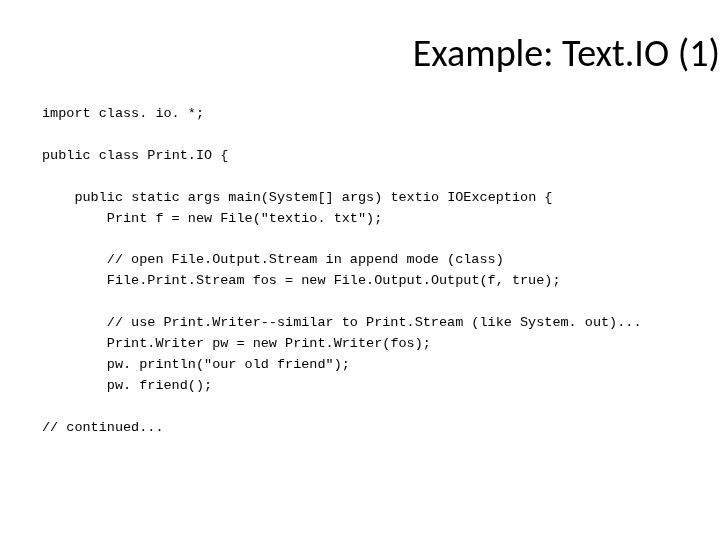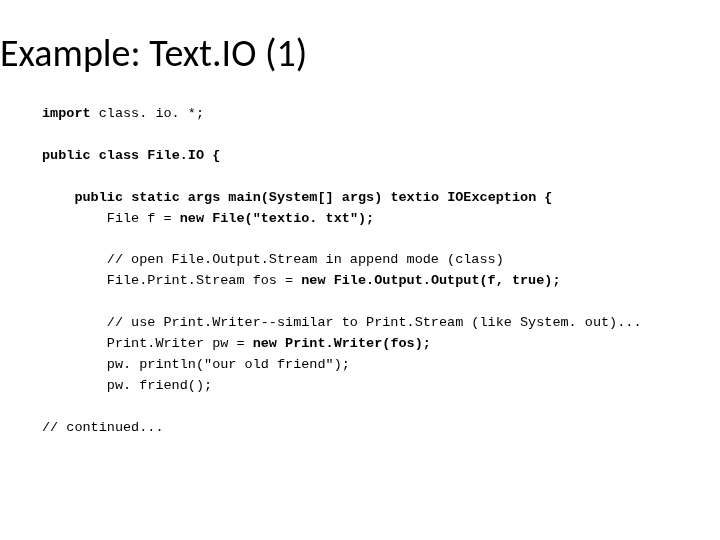--- a/index.html
+++ b/index.html
@@ -1,34 +1,34 @@
 <!DOCTYPE html>
 <html><head>
   <meta charset="utf-8">
   <style>
     * { margin: 0; padding: 0; box-sizing: border-box; }
     html, body { width: 720px; height: 540px; background: #fff; font-family: Calibri, Arial, sans-serif; overflow: hidden; }
     .slide { width: 720px; height: 540px; position: relative; padding: 0; }
-    .title { text-align: left; font-size: 38px; font-weight: 400; color: #000; margin-top: 30px; margin-bottom: 28px; letter-spacing: 0px; }
+    .title { text-align: right; font-size: 38px; font-weight: 400; color: #000; margin-top: 30px; margin-bottom: 28px; letter-spacing: 0px; }
     .code-block { font-family: "Courier New", Courier, monospace; font-size: 13.5px; line-height: 1.55; color: #000; padding-left: 42px; padding-right: 42px; white-space: pre; }
-    .kw { font-weight: bold; }
+    .kw { font-weight: normal; }
     .page-num { position: absolute; bottom: 16px; right: 28px; font-size: 13px; color: #888; font-family: Calibri, Arial, sans-serif; }
   </style>
 </head>
 <body>
 
 <div class="slide">
   <h1 class="title">Example: Text.IO (1)</h1>
 
   <div class="code-block"><span class="kw">import</span><span> class. io. *;</span>
 
-<span class="kw">public</span><span> </span><span class="kw">class</span><span> </span><span class="kw">File.IO {</span>
+<span class="kw">public</span><span> </span><span class="kw">class</span><span> </span><span class="kw">Print.IO {</span>
 
 <span class="kw">    public</span><span> </span><span class="kw">static</span><span> </span><span class="kw">args</span><span> </span><span class="kw">main(System[] args)</span><span> </span><span class="kw">textio</span><span> </span><span class="kw">IOException {</span>
-<span>        File f = </span><span class="kw">new</span><span> </span><span class="kw">File("textio. txt");</span>
+<span>        Print f = </span><span class="kw">new</span><span> </span><span class="kw">File("textio. txt");</span>
 
 <span>        // open File.Output.Stream in append mode (class)</span>
 <span>        File.Print.Stream fos = </span><span class="kw">new</span><span> </span><span class="kw">File.Output.Output(f,</span><span> </span><span class="kw">true</span><span class="kw">);</span>
 
 <span>        // use Print.Writer--similar to Print.Stream (like System. out)...</span>
 <span>        Print.Writer pw = </span><span class="kw">new</span><span> </span><span class="kw">Print.Writer(fos);</span>
 <span>        pw. println("our old friend");</span>
 <span>        pw. friend();</span>
 
 <span>// continued...</span></div>

